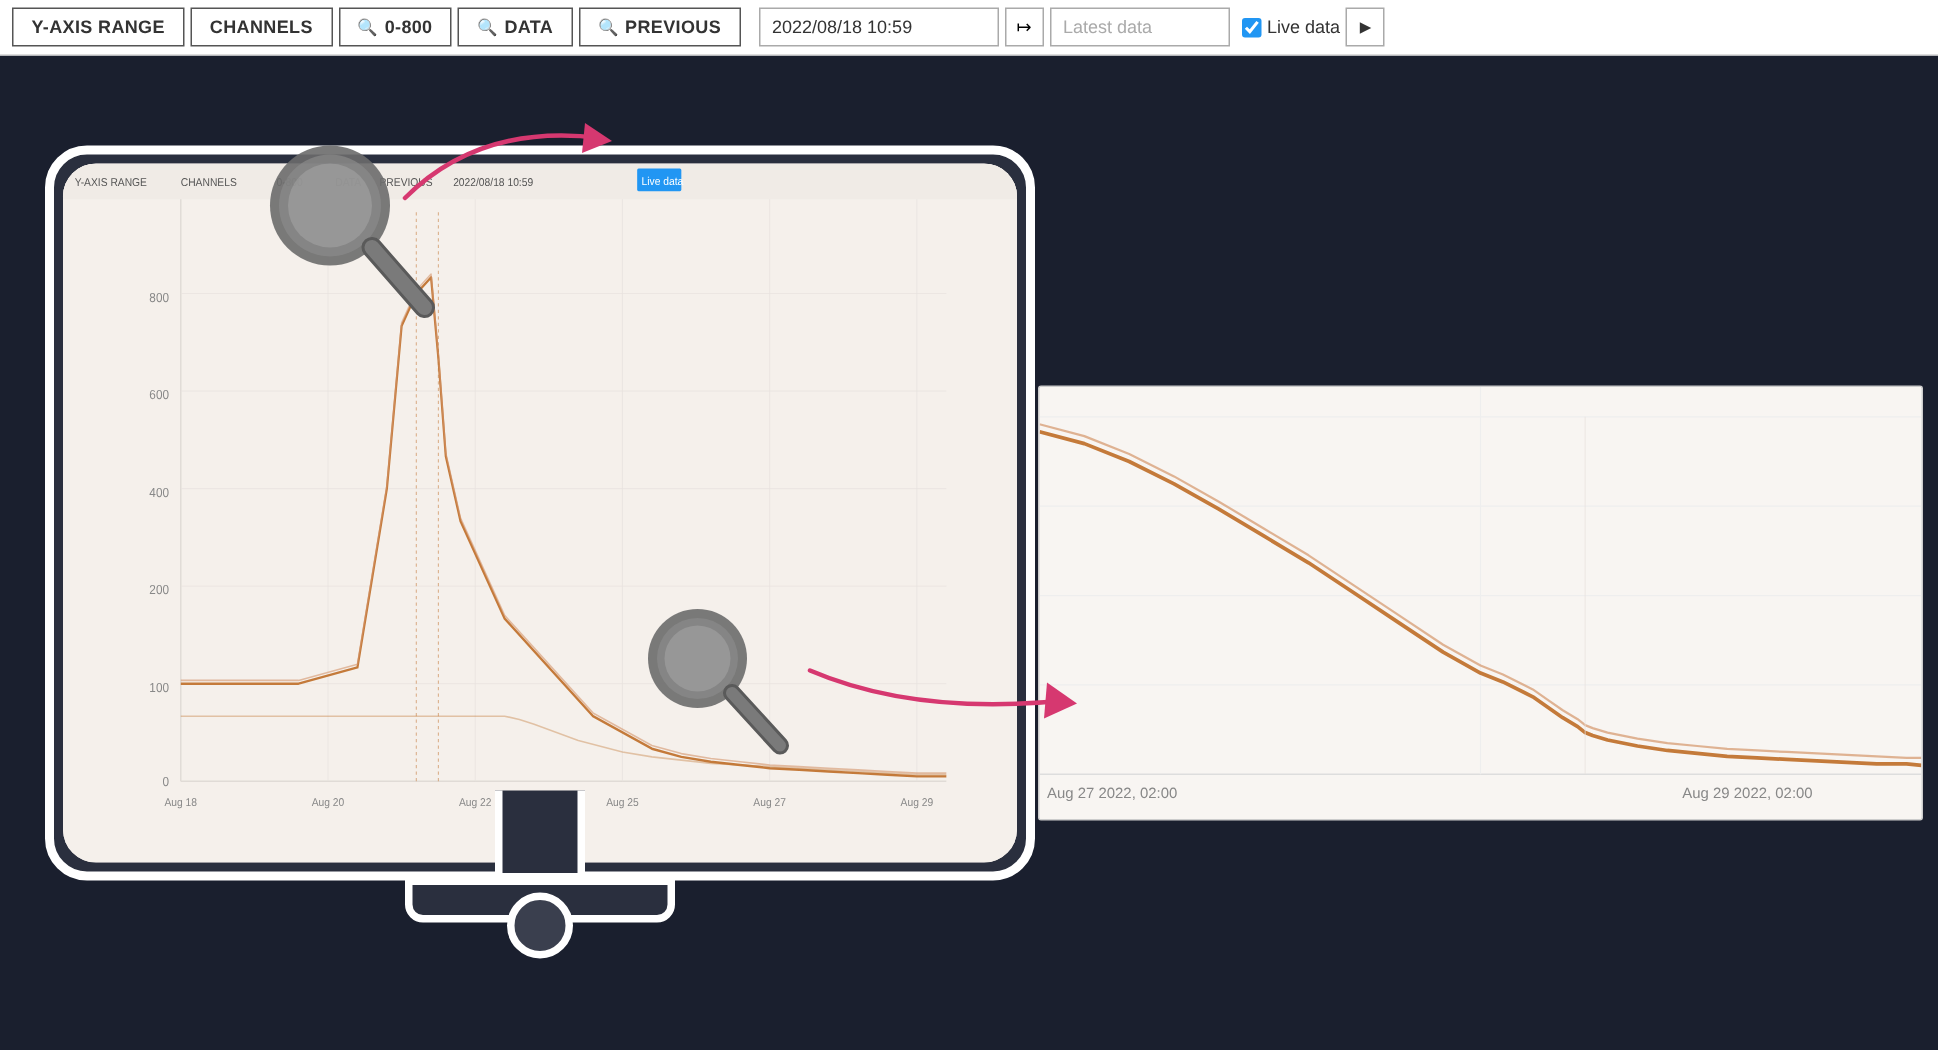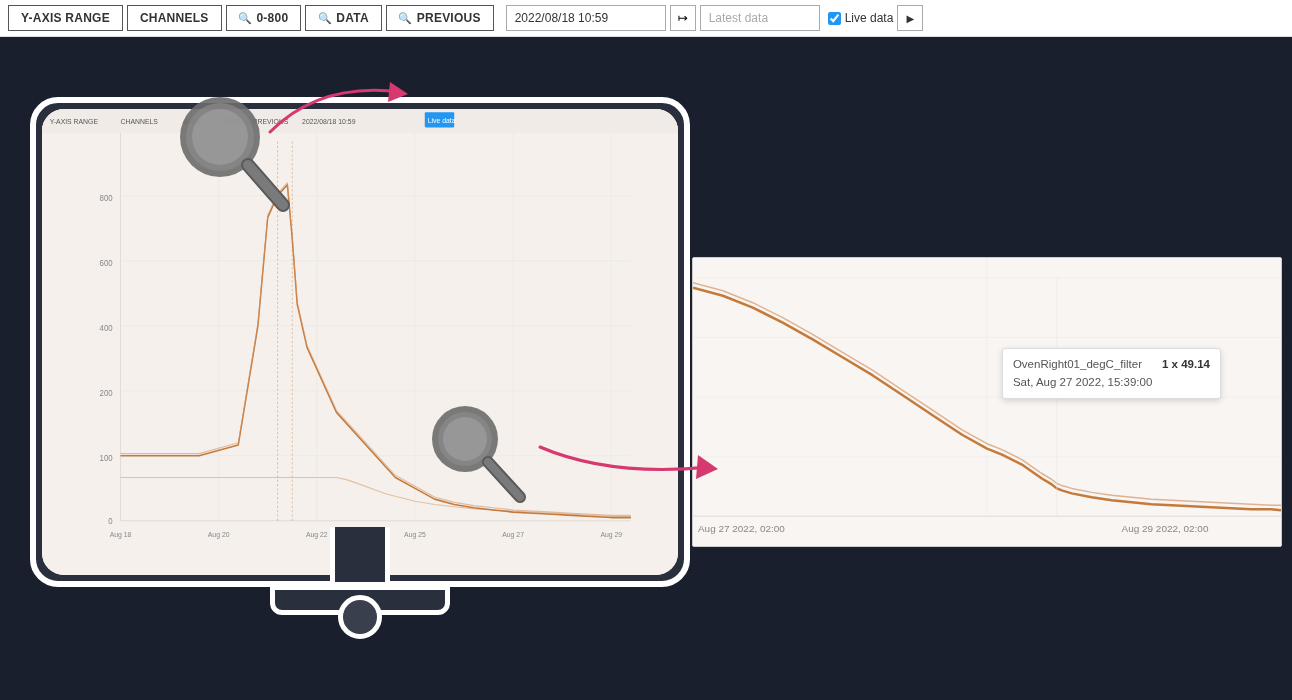--- a/index.html
+++ b/index.html
@@ -447,24 +447,15 @@
 
       <polyline points="0,25 30,33 60,45 90,60 120,77 150,95 180,113 210,133 240,153 270,173 295,187 310,193 330,203 340,210 350,217 360,223 365,227 370,229 380,232 400,236 420,239 440,241 460,243 480,244 500,245 520,246 540,247 560,248 580,249 590,249" fill="none" stroke="#d4956a" stroke-width="1.5" stroke-linejoin="round" opacity="0.7"></polyline>
 
       <line x1="365" y1="20" x2="365" y2="260" stroke="#e8e3de" stroke-width="0.5"></line>
 
       <text x="5" y="276" font-size="10" fill="#888">Aug 27 2022, 02:00</text>
       <text x="430" y="276" font-size="10" fill="#888">Aug 29 2022, 02:00</text>
     </svg>
 
     
-    <div class="zoom-tooltip">
-      <div class="tooltip-row">
-        <span class="tooltip-label">OvenRight01_degC_filter</span>
-        <span class="tooltip-value">1 x 49.14</span>
-      </div>
-      <div class="tooltip-row">
-        <span class="tooltip-label">Sat, Aug 27 2022, 15:39:00</span>
-      </div>
-    </div>
   </div>
 
 </div>
 
 </body></html>

